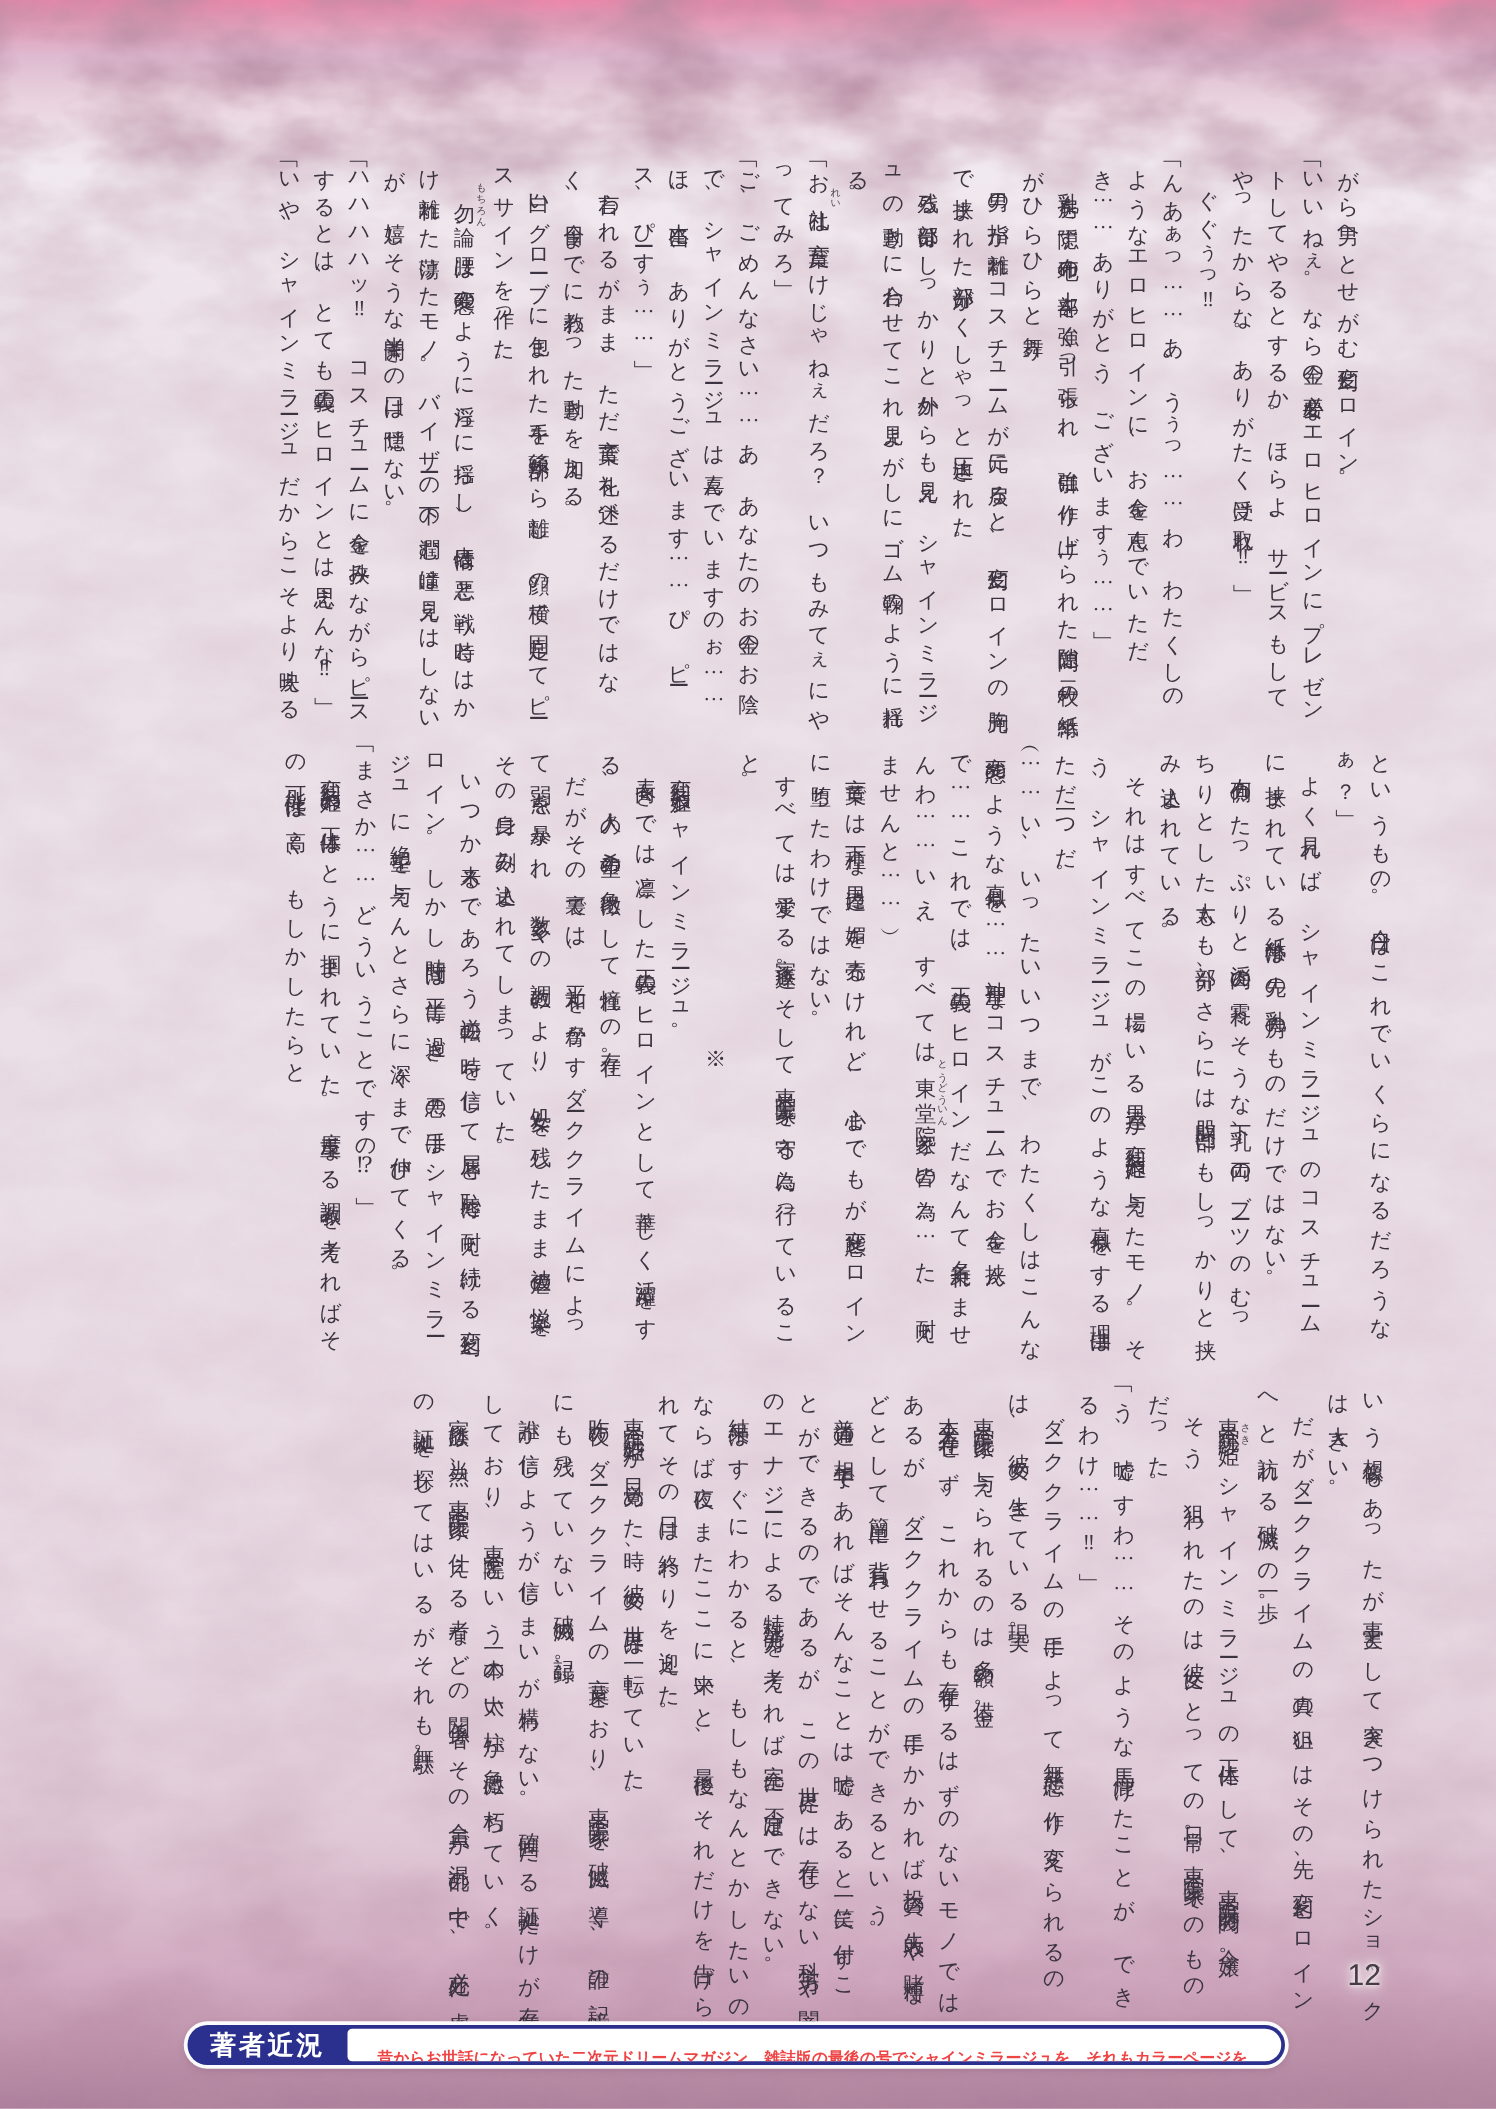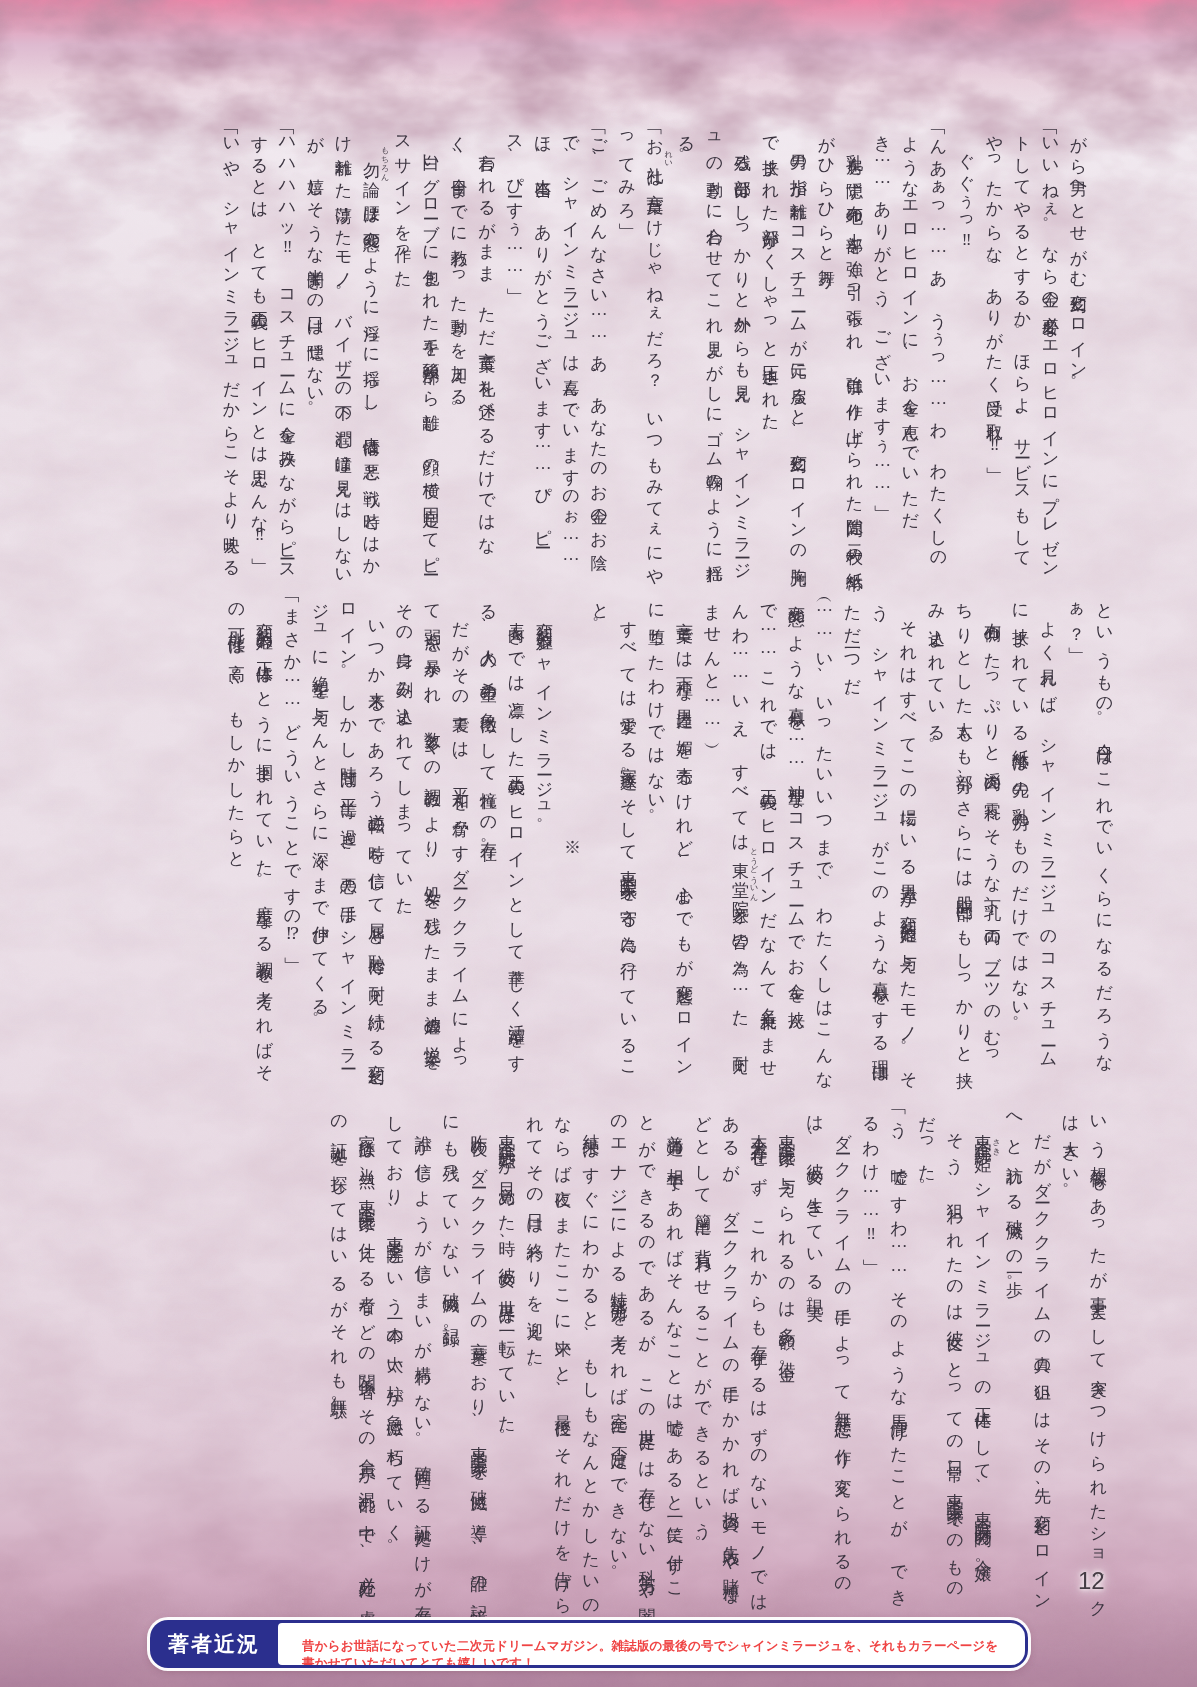--- a/index.html
+++ b/index.html
@@ -26,21 +26,21 @@
   #band1 p{font-size:17px;letter-spacing:2.6px;}
   #band2{top:592px;right:79px;height:492px;}
   #band2 p{font-size:17px;letter-spacing:4px;}
   #band3{top:1104px;right:85px;height:510px;}
   #band3 p{font-size:17px;letter-spacing:4.8px;}
   .band p.indent{text-indent:1em;}
   .band p.center{text-align:center;}
   ruby rt{font-size:8px;letter-spacing:0;color:#4a414c;}
   .footer-bar{
     position:absolute;z-index:3;
-    left:150px;top:1620px;width:878px;height:48px;
+    left:150px;top:1620px;width:878px;height:32px;
     background:#2b2f8e;
     border-radius:18px;
     box-shadow:0 0 0 3px #fcfbfc,0 2px 8px rgba(90,40,60,.35);
     display:flex;align-items:stretch;
     font-family:"Liberation Sans","DejaVu Sans",sans-serif;
   }
   .footer-label{
     width:128px;flex:none;
     display:flex;align-items:center;justify-content:center;
     color:#ffffff;font-weight:bold;font-size:21px;letter-spacing:2px;

